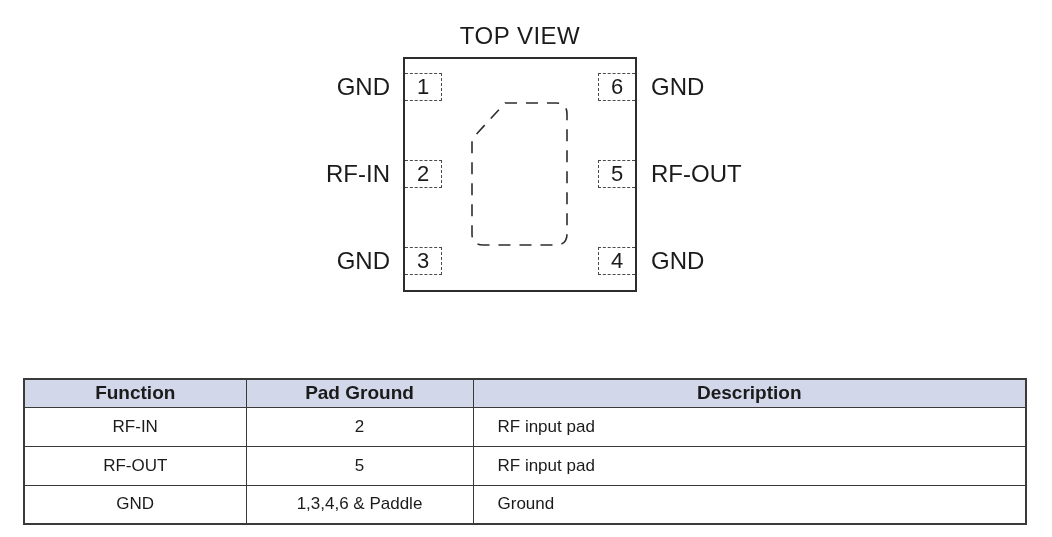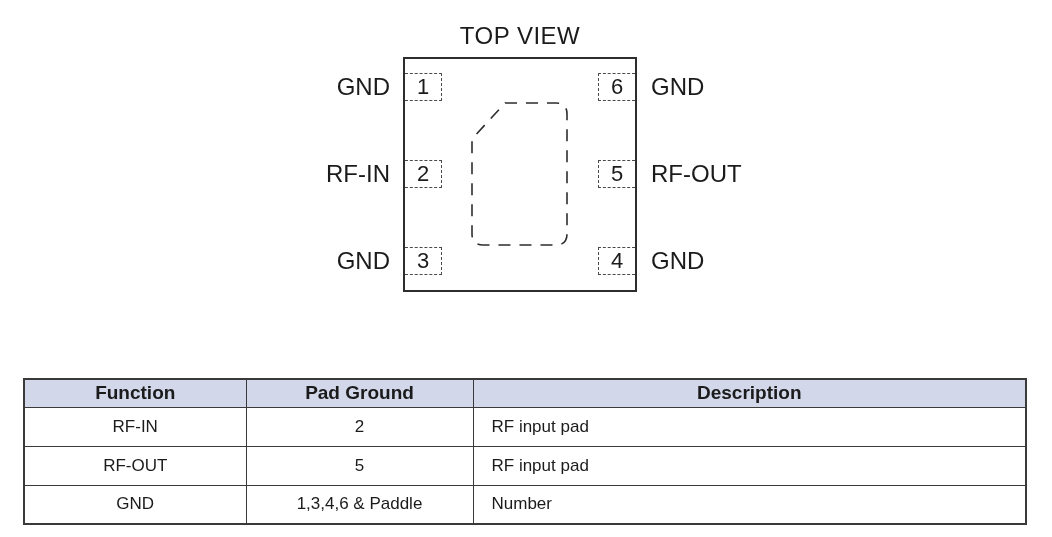--- a/index.html
+++ b/index.html
@@ -101,21 +101,21 @@
     color: #1b1b1b;
   }
   .pad-table td {
     border: 1.5px solid #3a3a3a;
     height: 39px;
     font-size: 17px;
     background: #ffffff;
     color: #1b1b1b;
   }
   .pad-table td.cc { text-align: center; }
-  .pad-table td.cl { text-align: left; padding-left: 18px; }
+  .pad-table td.cl { text-align: left; padding-left: 24px; }
 </style>
 </head>
 <body>
 
 <div class="canvas">
 
   <section>
     <div class="topview-title">TOP VIEW</div>
 
     <div class="package-outline"></div>
@@ -174,18 +174,18 @@
         <td class="cl">RF input pad</td>
       </tr>
       <tr>
         <td class="cc">RF-OUT</td>
         <td class="cc">5</td>
         <td class="cl">RF input pad</td>
       </tr>
       <tr>
         <td class="cc">GND</td>
         <td class="cc">1,3,4,6 &amp; Paddle</td>
-        <td class="cl">Number</td>
+        <td class="cl">Ground</td>
       </tr>
     </tbody>
   </table>
 
 </div>
 
 </body></html>

